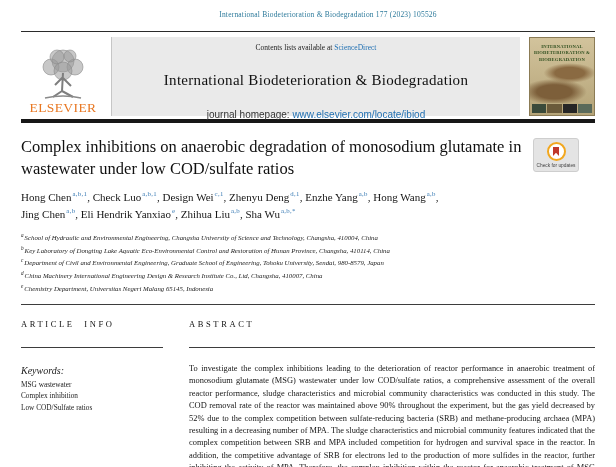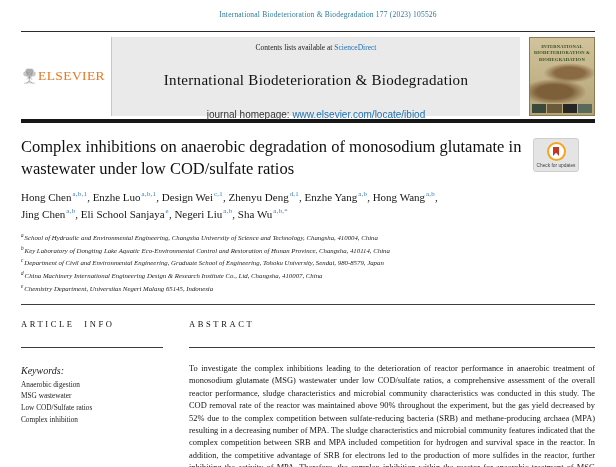--- a/index.html
+++ b/index.html
@@ -7,21 +7,21 @@
     width:616px;height:467px;overflow:hidden;background:#ffffff;
     font-family:"Liberation Serif",serif;color:#1a1a1a;position:relative;
   }
   .citation{
     text-align:center;font-size:7.5px;padding-top:10px;
     color:var(--citation-blue,#2d7a9b);letter-spacing:.2px;padding-left:40px;
   }
   .top-rule{margin:12px 21px 0;border:none;border-top:1.2px solid #2b2b2b;}
   .header-row{display:flex;margin:5px 21px 0;height:79px;}
   .logo{
-    width:84px;flex-shrink:0;display:flex;flex-direction:row;
+    width:84px;flex-shrink:0;display:flex;flex-direction:column;
     align-items:center;justify-content:flex-end;padding:1px 6px 2px 0;
   }
   .elsevier-text{
     color:var(--elsevier-orange,#e87722);font-size:13.5px;letter-spacing:.4px;line-height:1;
   }
   .center-box{
     flex:1;background:#eaeaea;border-left:1px solid #c6c6c6;
     display:flex;flex-direction:column;justify-content:space-between;
     padding:6px 4px 7px;text-align:center;gap:20px;
   }
@@ -141,35 +141,35 @@
     </div>
     <div class="badge-text">Check for updates</div>
   </div>
 </div>
 
 <div class="authors">
   
 
     <span class="author"><span class="author-name">Hong Chen</span><span class="author-sup">a,b,1</span><span class="author-sep">, </span></span>
   
-    <span class="author"><span class="author-name">Enzhe Luo</span><span class="author-sup">a,b,1</span><span class="author-sep">, </span></span>
+    <span class="author"><span class="author-name">Check Luo</span><span class="author-sup">a,b,1</span><span class="author-sep">, </span></span>
   
     <span class="author"><span class="author-name">Design Wei</span><span class="author-sup">c,1</span><span class="author-sep">, </span></span>
   
     <span class="author"><span class="author-name">Zhenyu Deng</span><span class="author-sup">d,1</span><span class="author-sep">, </span></span>
   
     <span class="author"><span class="author-name">Enzhe Yang</span><span class="author-sup">a,b</span><span class="author-sep">, </span></span>
   
     <span class="author"><span class="author-name">Hong Wang</span><span class="author-sup">a,b</span><span class="author-sep">, </span></span>
   
     <span class="author"><span class="author-name">Jing Chen</span><span class="author-sup">a,b</span><span class="author-sep">, </span></span>
   
-    <span class="author"><span class="author-name">Eli School Sanjaya</span><span class="author-sup">e</span><span class="author-sep">, </span></span>
-  
-    <span class="author"><span class="author-name">Negeri Liu</span><span class="author-sup">a,b</span><span class="author-sep">, </span></span>
+    <span class="author"><span class="author-name">Eli Hendrik Yanxiao</span><span class="author-sup">e</span><span class="author-sep">, </span></span>
+  
+    <span class="author"><span class="author-name">Zhihua Liu</span><span class="author-sup">a,b</span><span class="author-sep">, </span></span>
   
     <span class="author"><span class="author-name">Sha Wu</span><span class="author-sup">a,b,*</span><span class="author-sep"></span></span>
   </div>
 
 <div class="affiliations">
 
     <div class="affiliation"><sup>a</sup><span class="aff-text">School of Hydraulic and Environmental Engineering, Changsha University of Science and Technology, Changsha, 410004, China</span></div>
 
     <div class="affiliation"><sup>b</sup><span class="aff-text">Key Laboratory of Dongting Lake Aquatic Eco-Environmental Control and Restoration of Hunan Province, Changsha, 410114, China</span></div>
 
@@ -181,26 +181,25 @@
   </div>
 
 <hr class="full-rule">
 
 <div class="columns">
   <div class="col-left">
     <div class="section-heading">ARTICLE INFO</div>
     <div class="keywords-label">Keywords:</div>
     <div>
 
-        <div class="keyword">Anaerobic digestion</div>
 
         <div class="keyword">MSG wastewater</div>
 
+        <div class="keyword">Complex inhibition</div>
+
         <div class="keyword">Low COD/Sulfate ratios</div>
-
-        <div class="keyword">Complex inhibition</div>
       </div>
   </div>
   <div class="col-right">
     <div class="section-heading">ABSTRACT</div>
     <p class="abstract-text">To investigate the complex inhibitions leading to the deterioration of reactor performance in anaerobic treatment of monosodium glutamate (MSG) wastewater under low COD/sulfate ratios, a comprehensive assessment of the overall reactor performance, sludge characteristics and microbial community characteristics was conducted in this study. The COD removal rate of the reactor was maintained above 90% throughout the experiment, but the gas yield decreased by 52% due to the complex competition between sulfate-reducing bacteria (SRB) and methane-producing archaea (MPA) resulting in a decreasing number of MPA. The sludge characteristics and microbial community features indicated that the complex competition between SRB and MPA included competition for hydrogen and survival space in the reactor. In addition, the competitive advantage of SRB for electrons led to the production of more sulfides in the reactor, further inhibiting the activity of MPA. Therefore, the complex inhibition within the reactor for anaerobic treatment of MSG wastewater with low COD/sulfate ratios, including sulfide toxicity inhibition, competition between SRB and MPA for substrate and space, not only led to a reduction in gas production, but also affected microbial activity and glutamate degradation.</p>
   </div>
 </div>
 
 </body></html>

